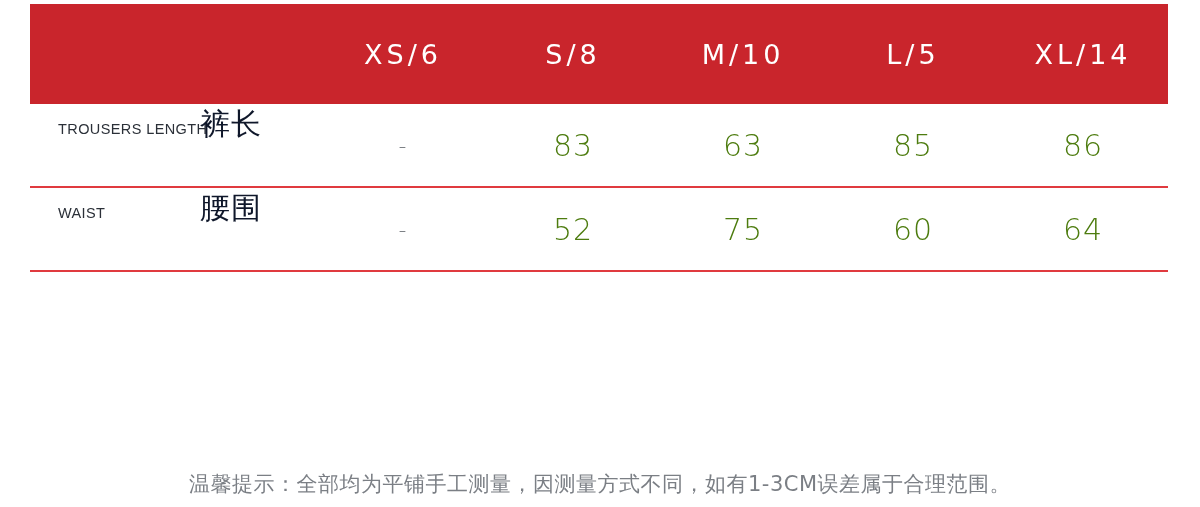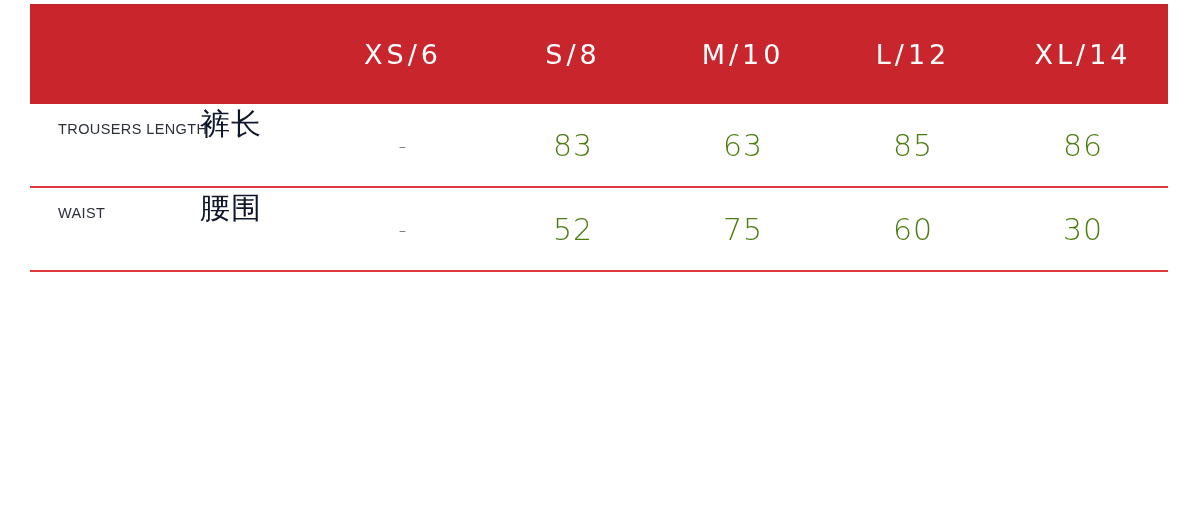--- a/index.html
+++ b/index.html
@@ -128,21 +128,21 @@
 
 <div class="size-chart">
 
   <table class="chart-table">
     <thead>
       <tr class="chart-head-row">
         <th class="col-label"></th>
         <th class="col-size">XS/6</th>
         <th class="col-size">S/8</th>
         <th class="col-size">M/10</th>
-        <th class="col-size">L/12</th>
+        <th class="col-size">L/5</th>
         <th class="col-size">XL/14</th>
       </tr>
     </thead>
     <tbody>
 
       <tr class="chart-body-row">
         <td class="label-cell">
           <div class="label-inner">
             <span class="label-en">TROUSERS LENGTH</span>
             <span class="label-cn">裤长</span>
@@ -159,22 +159,23 @@
         <td class="label-cell">
           <div class="label-inner">
             <span class="label-en">WAIST</span>
             <span class="label-cn">腰围</span>
           </div>
         </td>
         <td class="value-cell is-dash">-</td>
         <td class="value-cell">52</td>
         <td class="value-cell">75</td>
         <td class="value-cell">60</td>
-        <td class="value-cell">30</td>
+        <td class="value-cell">64</td>
       </tr>
 
 
 
     </tbody>
   </table>
 
+  <div class="chart-note">温馨提示：全部均为平铺手工测量，因测量方式不同，如有1-3CM误差属于合理范围。</div>
 
 </div>
 
 </body></html>

